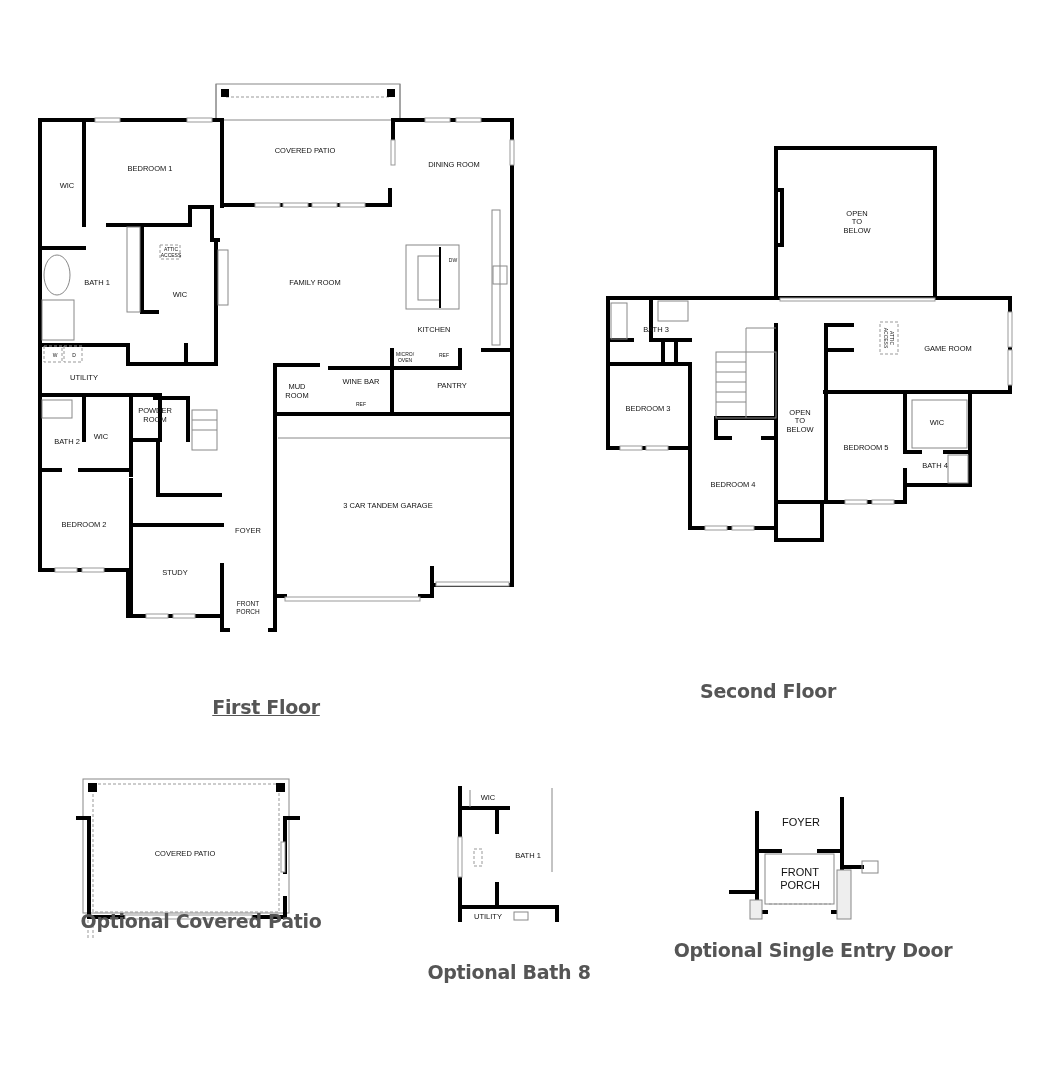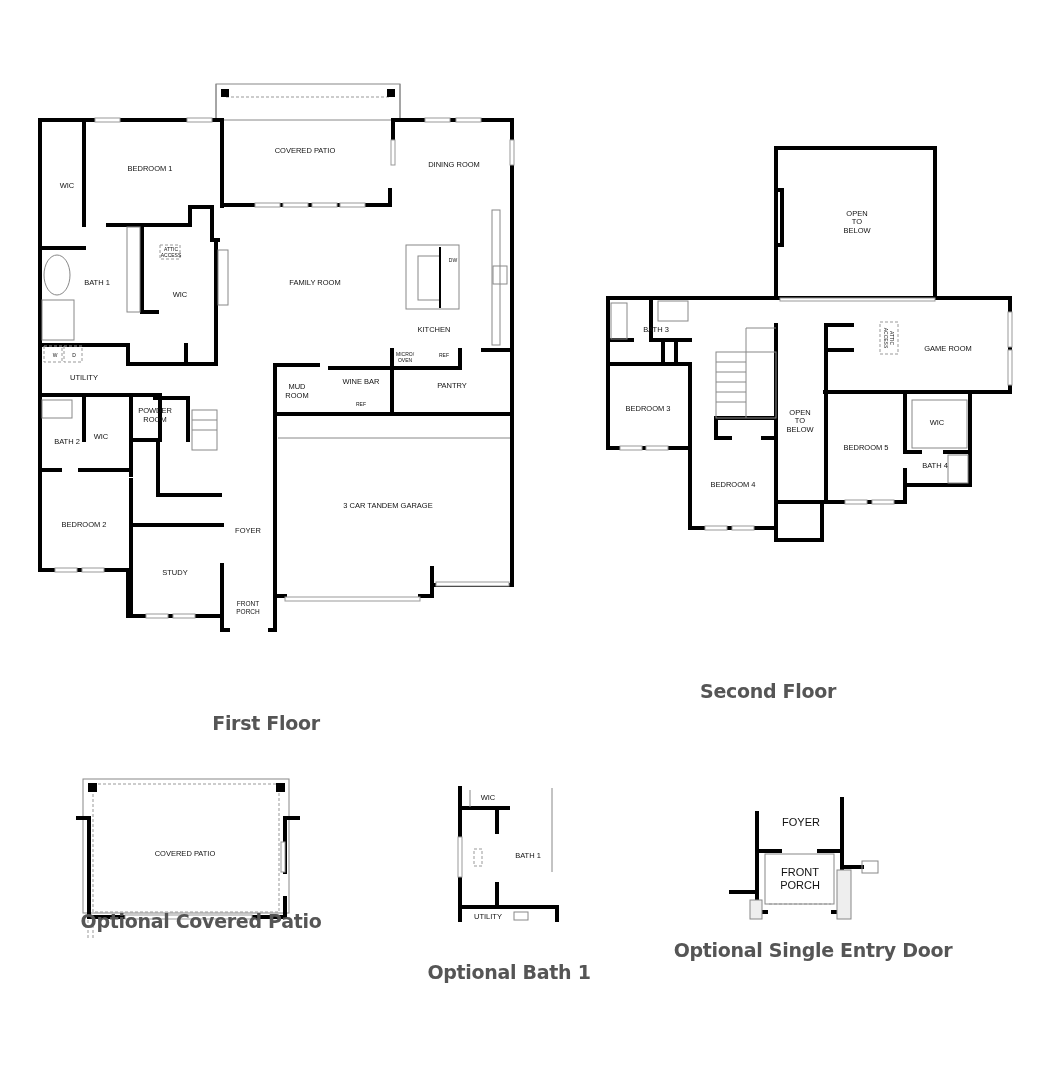--- a/index.html
+++ b/index.html
@@ -250,17 +250,17 @@
     <line x1="769" y1="904" x2="831" y2="904" class="dash"></line>
     <rect x="750" y="900" width="12" height="19" class="thin" style="fill:#eee"></rect>
     <rect x="837" y="870" width="14" height="49" class="thin" style="fill:#eee"></rect>
     <rect x="862" y="861" width="16" height="12" class="thin"></rect>
     <text class="lbl-md" x="801" y="826">FOYER</text>
     <text class="lbl-md" x="800" y="876">FRONT</text>
     <text class="lbl-md" x="800" y="889">PORCH</text>
   </g>
 </svg>
 
-<div class="caption" style="left:266px; top:712px;">First Floor</div>
+<div class="caption" style="left:266px; top:696px;text-decoration:underline;">First Floor</div>
 <div class="caption" style="left:768px; top:680px;">Second Floor</div>
 <div class="caption" style="left:201px; top:910px;">Optional Covered Patio</div>
-<div class="caption" style="left:509px; top:961px;">Optional Bath 1</div>
+<div class="caption" style="left:509px; top:961px;">Optional Bath 8</div>
 <div class="caption" style="left:813px; top:939px;">Optional Single Entry Door</div>
 
 </body></html>

